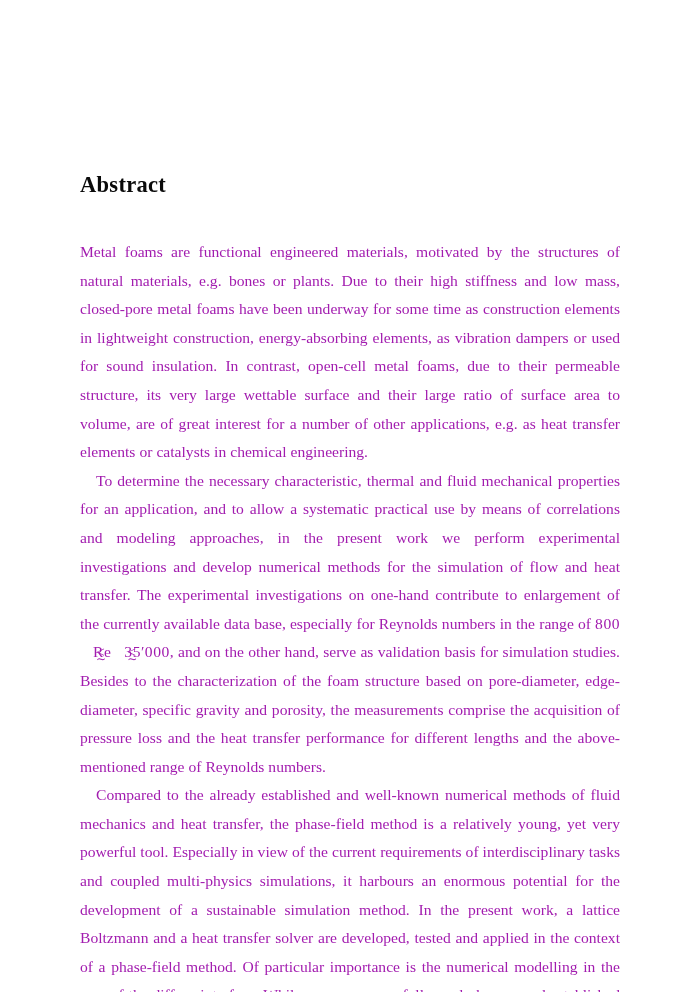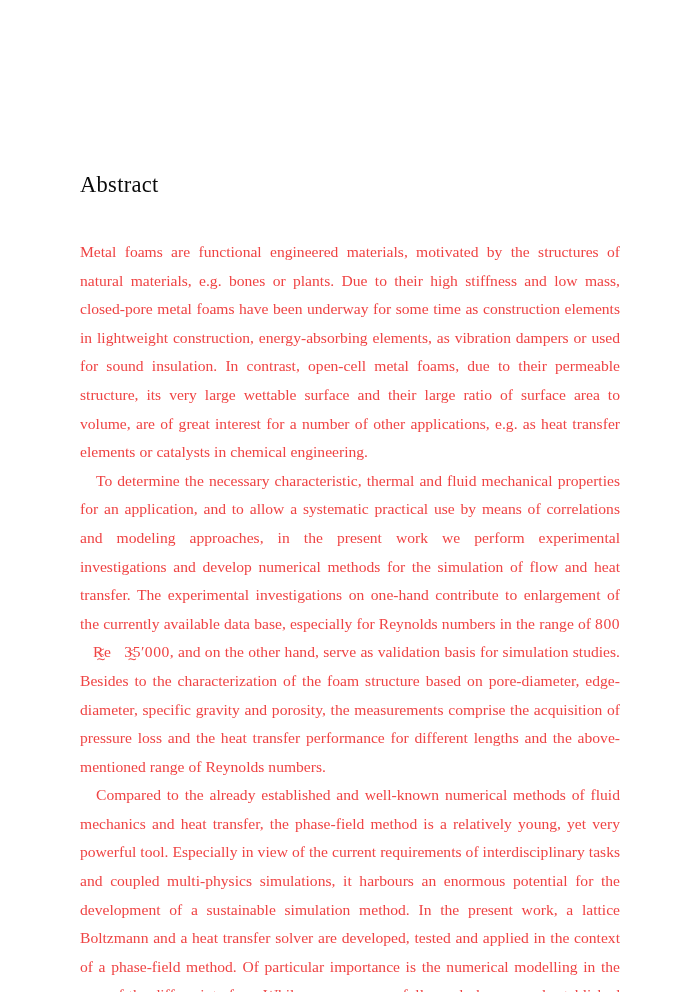--- a/index.html
+++ b/index.html
@@ -28,35 +28,35 @@
 
   .content {
     position: absolute;
     left: 80px;
     top: 172px;
     width: 540px;
   }
 
   .abstract-title {
     font-family: "Liberation Serif", "DejaVu Serif", serif;
-    font-weight: normal;
+    font-weight: bold;
     font-size: 22.5px;
     line-height: 26px;
     letter-spacing: 0.3px;
     color: #0a0a0a;
     margin: 0 0 40px 0;
   }
 
   .para {
     font-size: 15.6px;
     line-height: 28.6px;
     text-align: justify;
     text-justify: inter-word;
     margin: 0;
-    color: #ef4444;
+    color: #a21caf;
     hyphens: none;
     word-spacing: 0.1px;
   }
 
   .para.indent {
     text-indent: 16px;
   }
 
   
   .lesssim {

